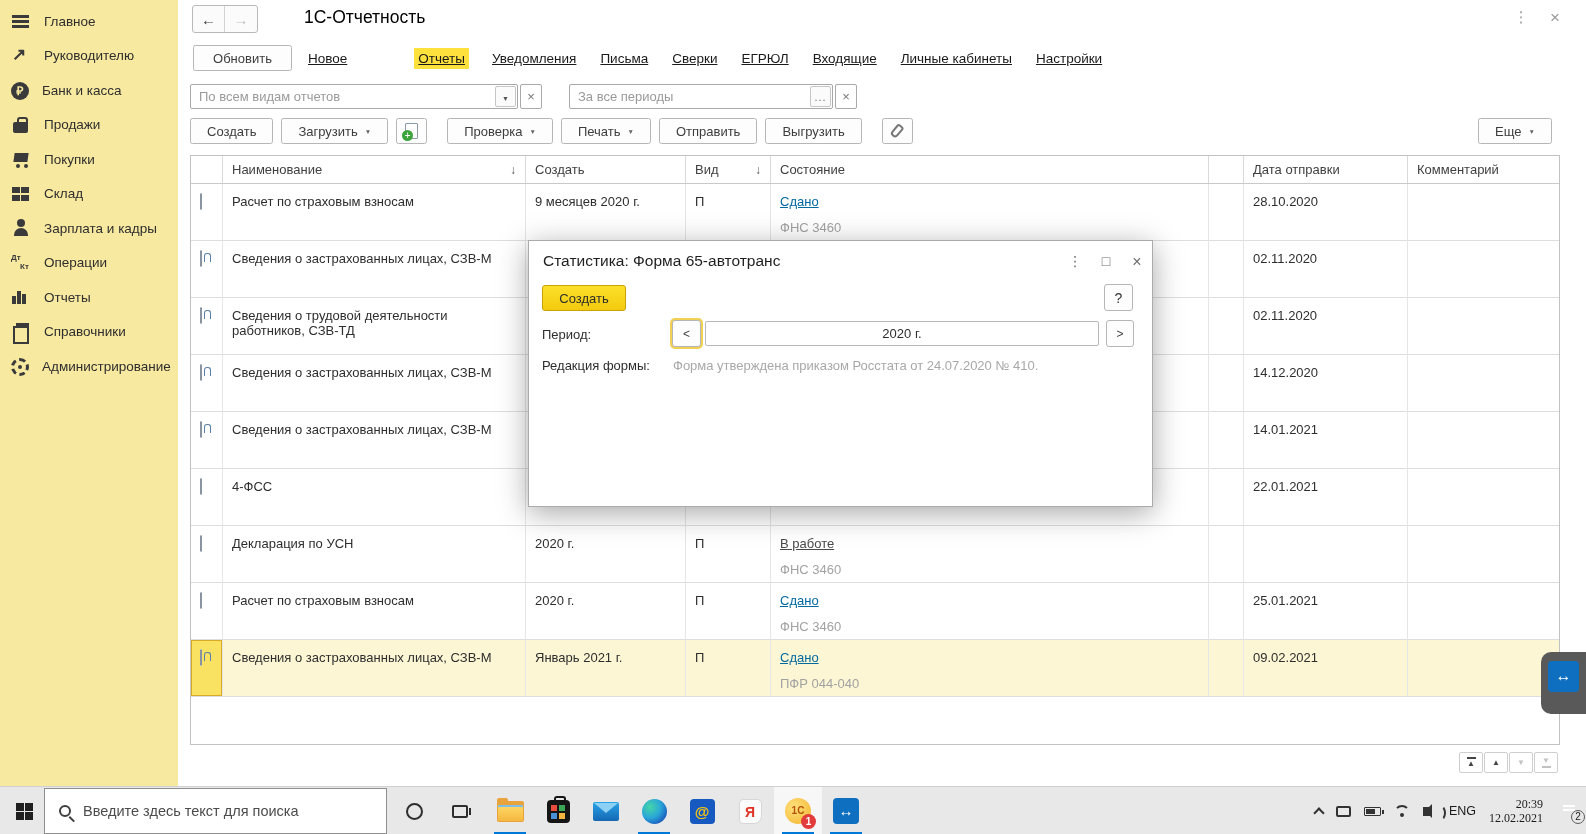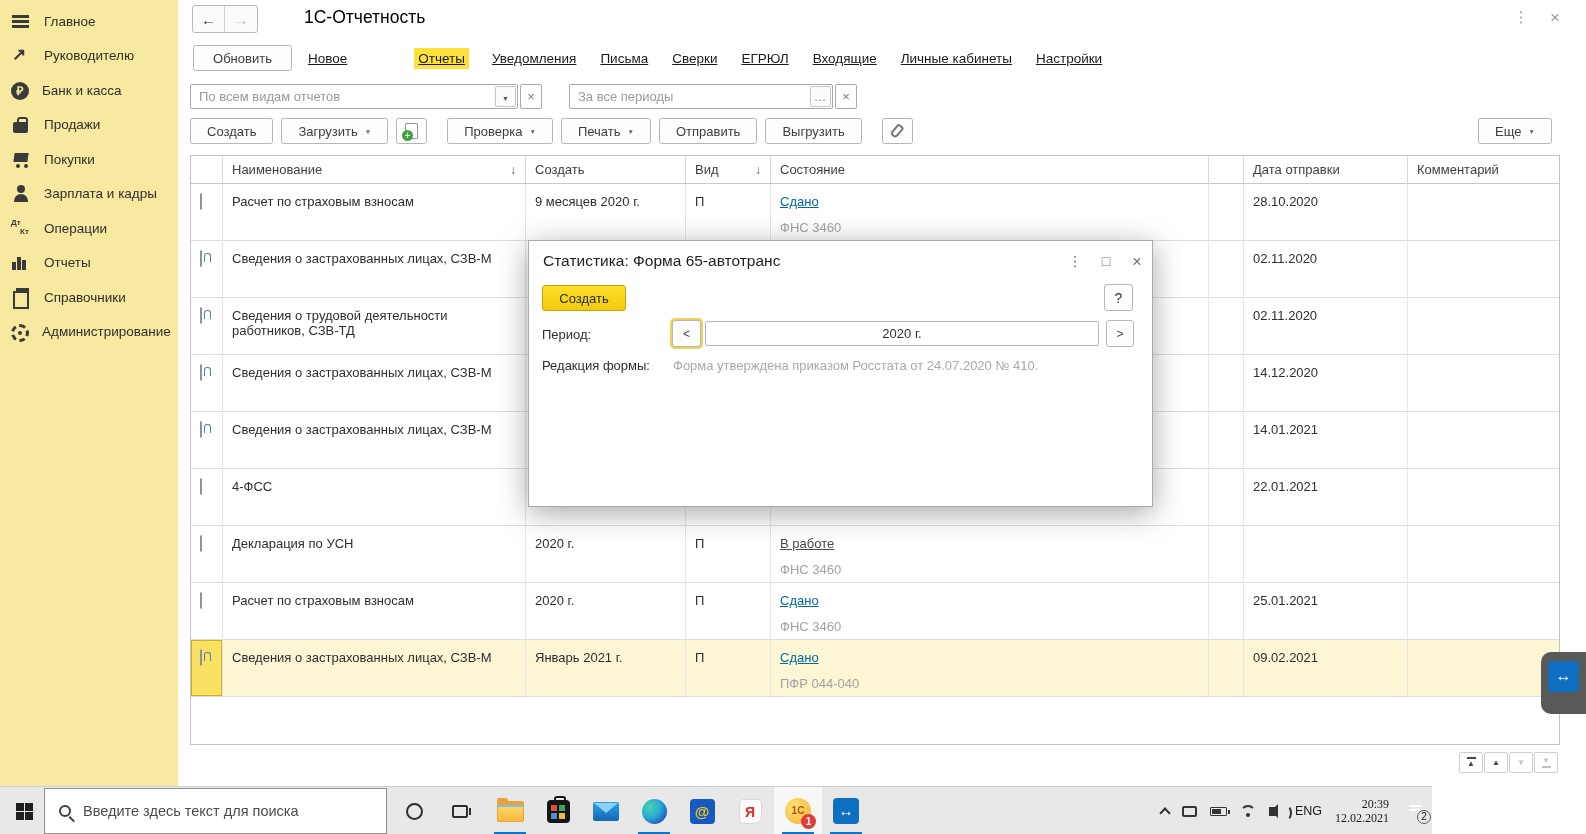--- a/index.html
+++ b/index.html
@@ -127,21 +127,21 @@
   .dlg-prev { position:absolute; left:143px; top:79px; width:29px; height:27px; background:#fdfdfd; border:1px solid #b6b6b6; border-radius:3px; display:flex; align-items:center; justify-content:center; font-size:12px; color:#444; box-shadow:0 0 0 2px #f1d153; }
   .dlg-next { position:absolute; left:577px; top:79px; width:28px; height:27px; background:#fdfdfd; border:1px solid #b6b6b6; border-radius:3px; display:flex; align-items:center; justify-content:center; font-size:12px; color:#444; }
   .dlg-period-field { position:absolute; left:176px; top:80px; width:394px; height:25px; border:1px solid #b9b9b9; border-radius:2px; background:#fff; display:flex; align-items:center; justify-content:center; font-size:13px; color:#2e2e2e; }
   .dlg-edition-val { position:absolute; left:144px; top:117px; font-size:13px; color:#a8a8a8; }
 
   
   .tv-tab { position:absolute; right:0; top:652px; width:45px; height:62px; background:#595959; border-radius:10px 0 0 10px; z-index:20; }
   .tv-icon { position:absolute; left:7px; top:9px; width:31px; height:31px; background:#0e6fc0; border-radius:4px; color:#fff; font-size:16px; font-weight:bold; text-align:center; line-height:30px; }
 
   
-  .taskbar { position:absolute; left:0; top:786px; width:1432px; height:48px; background:#e8e8e8; border-top:1px solid #d0d0d0;padding-left:12px; }
+  .taskbar { position:absolute; left:0; top:786px; width:1586px; height:48px; background:#e8e8e8; border-top:1px solid #d0d0d0;padding-left:12px; }
   .tb-start { position:absolute; left:0; top:0; width:48px; height:48px; display:flex; align-items:center; justify-content:center; }
   .win-logo { width:17px; height:17px; display:grid; grid-template-columns:8px 8px; grid-template-rows:8px 8px; gap:1px; }
   .win-logo span { background:#1f1f1f; }
   .tb-search { position:absolute; left:44px; top:1px; width:343px; height:46px; background:#fff; border:1px solid #8f8f8f; display:flex; align-items:center; gap:12px; padding-left:14px; }
   .i-magnifier { width:12px; height:12px; border:2px solid #3f3f3f; border-radius:50%; position:relative; flex:none; }
   .i-magnifier::after { content:""; position:absolute; left:9px; top:9px; width:7px; height:2px; background:#3f3f3f; transform:rotate(45deg); transform-origin:0 0; }
   .search-text { font-size:14.5px; color:#4c4c4c; }
   .tb-cortana { position:absolute; left:390px; top:0; width:48px; height:48px; display:flex; align-items:center; justify-content:center; }
   .i-circle { width:17px; height:17px; border:2px solid #2e2e2e; border-radius:50%; }
   .tb-taskview { position:absolute; left:436px; top:0; width:48px; height:48px; display:flex; align-items:center; justify-content:center; }
@@ -205,20 +205,24 @@
       </div>
       <div class="sb-item">
         <span class="si i-bag"></span>
         <span>Продажи</span>
       </div>
       <div class="sb-item">
         <span class="si i-cart"></span>
         <span>Покупки</span>
       </div>
       <div class="sb-item">
+        <span class="si i-grid"></span>
+        <span>Склад</span>
+      </div>
+      <div class="sb-item">
         <span class="si i-person"></span>
         <span>Зарплата и кадры</span>
       </div>
       <div class="sb-item">
         <span class="si i-dtkt"><span class="g1">Дт</span><span class="g2">Кт</span></span>
         <span>Операции</span>
       </div>
       <div class="sb-item">
         <span class="si i-chart"></span>
         <span>Отчеты</span>

